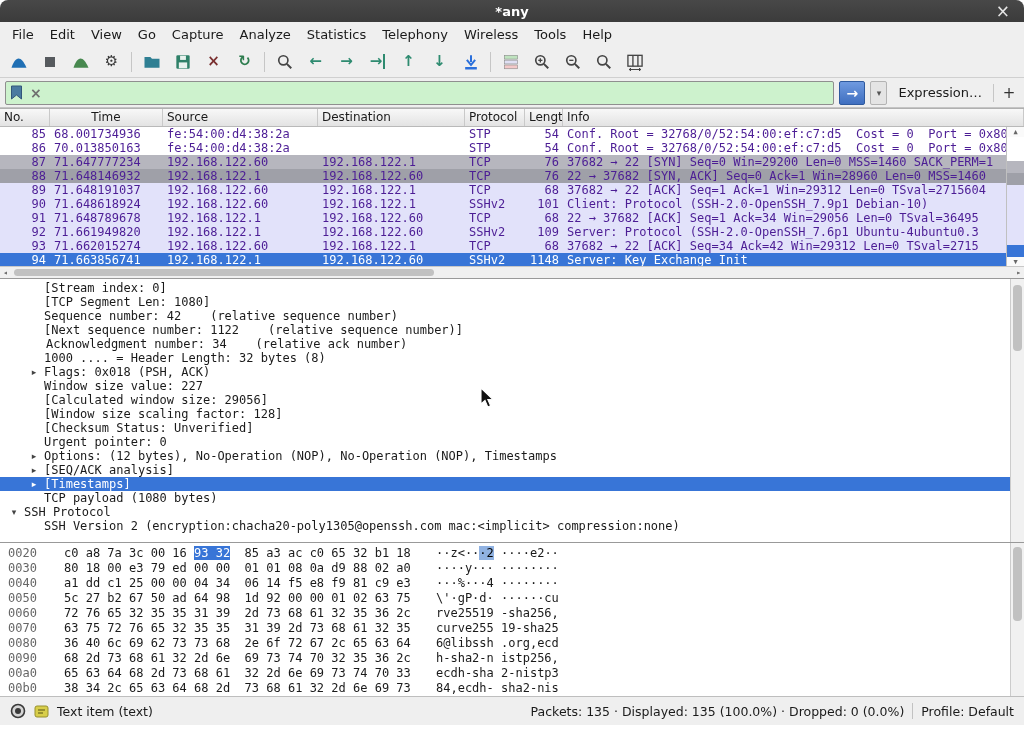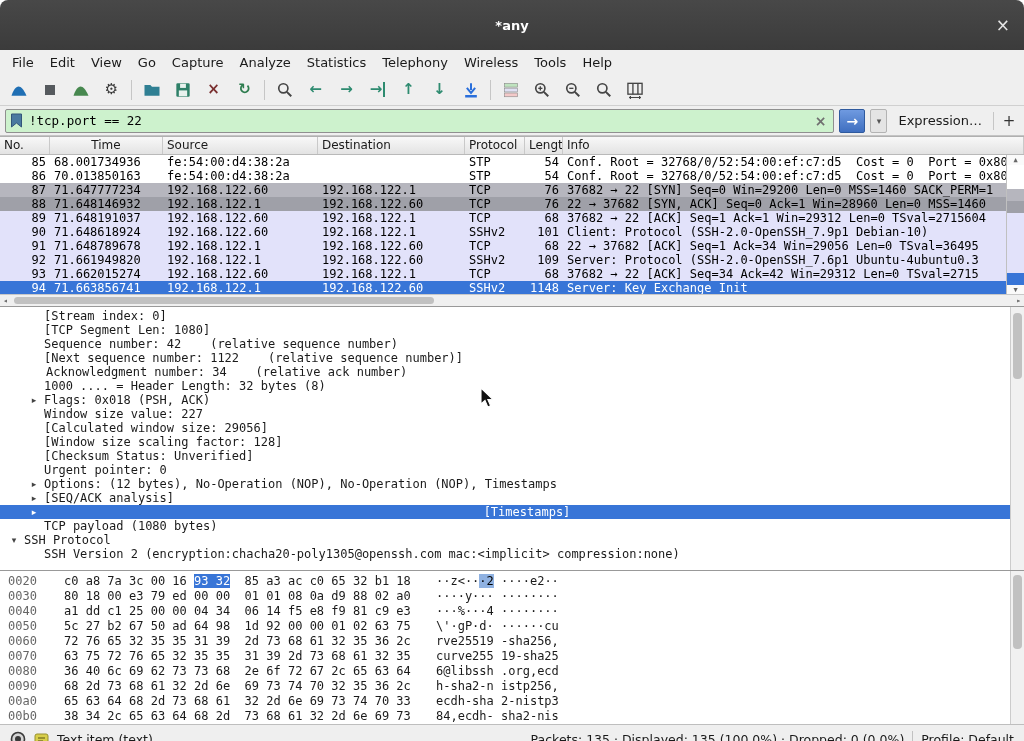--- a/index.html
+++ b/index.html
@@ -1,20 +1,20 @@
 <!DOCTYPE html>
 <html><head>
 <meta charset="utf-8">
 <style>
   html,body{margin:0;padding:0;background:#ffffff;}
   .app{width:1024px;height:741px;position:relative;overflow:hidden;background:#fff;
        font-family:"DejaVu Sans","Liberation Sans",sans-serif;color:#1a1a1a;}
 
   
-  .titlebar{height:50px;background:linear-gradient(#484848,#3b3b3b);border-radius:8px 8px 0 0;
+  .titlebar{height:22px;background:linear-gradient(#484848,#3b3b3b);border-radius:8px 8px 0 0;
             display:flex;align-items:center;justify-content:center;position:relative;box-sizing:border-box;}
   .title{color:#fff;font-weight:bold;font-size:13px;}
   .win-close{position:absolute;right:14px;top:50%;transform:translateY(-50%);color:#e6e6e6;font-size:17px;line-height:1;}
 
   
   .menubar{height:24px;background:#efefef;display:flex;align-items:stretch;padding-left:4px;font-size:13px;box-sizing:border-box;}
   .menu-item{display:flex;align-items:center;padding:0 8px;}
 
   
   .toolbar{height:32px;background:#efefef;display:flex;align-items:center;padding-left:3px;
@@ -41,21 +41,21 @@
   .vsep{width:1px;height:18px;background:#c6c6c6;}
   .filter-add{width:20px;text-align:center;font-size:15px;color:#333;}
 
   
   .pkt-list{position:relative;height:170px;border-top:1px solid #b0b0b0;box-sizing:border-box;
             font-family:"DejaVu Sans Mono",monospace;}
   .pkt-header{display:flex;height:18px;background:linear-gradient(#f8f8f8,#e3e3e3);
               border-bottom:1px solid #b9b9b9;font:12px "DejaVu Sans",sans-serif;box-sizing:border-box;}
   .pkt-hcell{border-right:1px solid #c9c9c9;padding:1px 4px;box-sizing:border-box;overflow:hidden;white-space:nowrap;flex-shrink:0;}
   .pkt-body{position:absolute;top:18px;left:0;right:18px;bottom:12px;overflow:hidden;background:#fff;font-size:12px;}
-  .pkt-row{display:flex;height:14px;line-height:14px;white-space:pre;color:#000000;}
+  .pkt-row{display:flex;height:14px;line-height:14px;white-space:pre;color:#4c1d95;}
   .pkt-cell{box-sizing:border-box;padding:0 4px;overflow:hidden;flex-shrink:0;}
   .minimap{position:absolute;top:18px;right:0;width:18px;bottom:12px;background:#fafafa;
            border-left:1px solid #c0c0c0;box-sizing:border-box;}
   .mm-arrow{height:10px;display:flex;align-items:center;justify-content:center;font-size:7px;color:#666;}
   .mm-stripe{width:100%;}
   .hscroll{position:absolute;left:0;right:0;bottom:0;height:12px;background:#f0f0f0;border-top:1px solid #c8c8c8;box-sizing:border-box;}
   .hs-arrow{position:absolute;top:0;font-size:8px;color:#666;line-height:11px;}
   .hthumb{position:absolute;left:14px;top:2px;height:7px;width:420px;background:#c1c1c1;border-radius:4px;}
 
   
@@ -246,21 +246,20 @@
       </div>
     </div>
 
   <div class="filterbar" data-name="filter-bar">
     <div class="filter-field" data-name="filter-field">
       <span class="sicon" data-name="filter-bookmark-icon">
         <svg width="13" height="15" viewBox="0 0 13 15">
             <path d="M1.5 1 h10 v13 l-5 -4 l-5 4 Z" fill="#4a7aa0" stroke="#33567a" stroke-width="1"></path>
           </svg>
       </span>
-      <input class="filter-input" data-name="display-filter-input" spellcheck="false" value="!tcp.port == 22" style="">
       <span class="filter-clear" data-name="filter-clear-icon">×</span>
     </div>
     <div class="filter-apply" data-name="filter-apply-button">
       <span data-name="apply-arrow-icon">→</span>
     </div>
     <div class="filter-caret" data-name="filter-dropdown-button">▾</div>
     <div class="filter-expression" data-name="expression-button">Expression…</div>
     <div class="vsep" data-name="filter-separator"></div>
     <div class="filter-add" data-name="add-filter-button">+</div>
   </div>
@@ -317,21 +316,21 @@
         <div class="detail-row" data-name="detail-row"><span class="tree-arrow" data-name="tree-arrow-spacer" style="left: 28px;"></span><span class="detail-text" data-name="detail-text" style="padding-left: 46px;">Acknowledgment number: 34    (relative ack number)</span></div>
         <div class="detail-row" data-name="detail-row"><span class="tree-arrow" data-name="tree-arrow-spacer" style="left: 28px;"></span><span class="detail-text" data-name="detail-text" style="padding-left: 44px;">1000 .... = Header Length: 32 bytes (8)</span></div>
         <div class="detail-row" data-name="detail-row"><span class="tree-arrow" data-name="collapsed-arrow-icon" style="left: 28px;">▸</span><span class="detail-text" data-name="detail-text" style="padding-left: 44px;">Flags: 0x018 (PSH, ACK)</span></div>
         <div class="detail-row" data-name="detail-row"><span class="tree-arrow" data-name="tree-arrow-spacer" style="left: 28px;"></span><span class="detail-text" data-name="detail-text" style="padding-left: 44px;">Window size value: 227</span></div>
         <div class="detail-row" data-name="detail-row"><span class="tree-arrow" data-name="tree-arrow-spacer" style="left: 28px;"></span><span class="detail-text" data-name="detail-text" style="padding-left: 44px;">[Calculated window size: 29056]</span></div>
         <div class="detail-row" data-name="detail-row"><span class="tree-arrow" data-name="tree-arrow-spacer" style="left: 28px;"></span><span class="detail-text" data-name="detail-text" style="padding-left: 44px;">[Window size scaling factor: 128]</span></div>
         <div class="detail-row" data-name="detail-row"><span class="tree-arrow" data-name="tree-arrow-spacer" style="left: 28px;"></span><span class="detail-text" data-name="detail-text" style="padding-left: 44px;">[Checksum Status: Unverified]</span></div>
         <div class="detail-row" data-name="detail-row"><span class="tree-arrow" data-name="tree-arrow-spacer" style="left: 28px;"></span><span class="detail-text" data-name="detail-text" style="padding-left: 44px;">Urgent pointer: 0</span></div>
         <div class="detail-row" data-name="detail-row"><span class="tree-arrow" data-name="collapsed-arrow-icon" style="left: 28px;">▸</span><span class="detail-text" data-name="detail-text" style="padding-left: 44px;">Options: (12 bytes), No-Operation (NOP), No-Operation (NOP), Timestamps</span></div>
         <div class="detail-row" data-name="detail-row"><span class="tree-arrow" data-name="collapsed-arrow-icon" style="left: 28px;">▸</span><span class="detail-text" data-name="detail-text" style="padding-left: 44px;">[SEQ/ACK analysis]</span></div>
-        <div class="detail-row selected" data-name="detail-row"><span class="tree-arrow" data-name="collapsed-arrow-icon" style="left: 28px;">▸</span><span class="detail-text" data-name="detail-text" style="padding-left: 44px; text-align: center;">[Timestamps]</span></div>
+        <div class="detail-row selected" data-name="detail-row"><span class="tree-arrow" data-name="collapsed-arrow-icon" style="left: 28px;">▸</span><span class="detail-text" data-name="detail-text" style="padding-left: 44px;">[Timestamps]</span></div>
         <div class="detail-row" data-name="detail-row"><span class="tree-arrow" data-name="tree-arrow-spacer" style="left: 28px;"></span><span class="detail-text" data-name="detail-text" style="padding-left: 44px;">TCP payload (1080 bytes)</span></div>
         <div class="detail-row" data-name="detail-row"><span class="tree-arrow" data-name="expanded-arrow-icon" style="left: 8px;">▾</span><span class="detail-text" data-name="detail-text" style="padding-left: 24px;">SSH Protocol</span></div>
         <div class="detail-row" data-name="detail-row"><span class="tree-arrow" data-name="tree-arrow-spacer" style="left: 28px;"></span><span class="detail-text" data-name="detail-text" style="padding-left: 44px;">SSH Version 2 (encryption:chacha20-poly1305@openssh.com mac:&lt;implicit&gt; compression:none)</span></div>
       </div>
     <div class="vscroll" data-name="detail-vertical-scrollbar">
       <div class="vthumb" style="top:6px;height:66px" data-name="scrollbar-thumb"></div>
     </div>
   </div>
 
   <div class="hex-pane" data-name="packet-bytes-pane">

